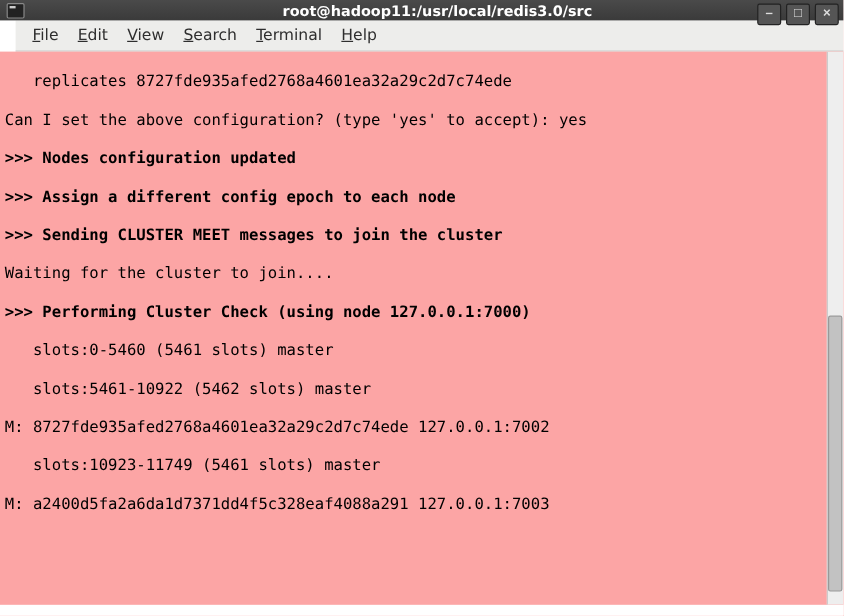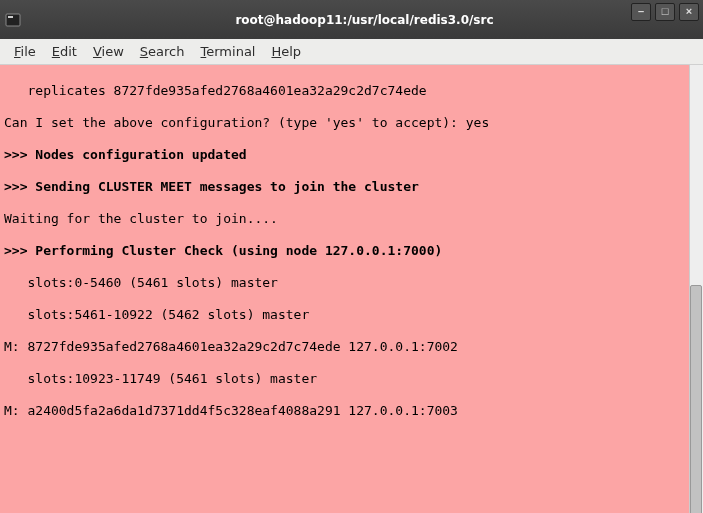--- a/index.html
+++ b/index.html
@@ -1,22 +1,22 @@
 <!DOCTYPE html>
 <html><head>
 <meta charset="utf-8">
 <style>
   * { margin: 0; padding: 0; box-sizing: border-box; }
   html, body { width: 703px; height: 513px; font-family: "DejaVu Sans Mono","Liberation Mono",monospace; overflow: hidden; background: #fff; }
-  .titlebar { background: linear-gradient(to bottom,#4a4a4a,#3a3a3a); color: #fff; height: 39px; display: flex; align-items: center; font-family: "DejaVu Sans",sans-serif; font-size: 12px; font-weight: bold; position: relative; }
+  .titlebar { background: linear-gradient(to bottom,#4a4a4a,#3a3a3a); color: #fff; height: 17px; display: flex; align-items: center; font-family: "DejaVu Sans",sans-serif; font-size: 12px; font-weight: bold; position: relative; }
   .titlebar .icon-slot { width: 26px; display: flex; align-items: center; justify-content: center; }
   .titlebar .title { flex: 1; text-align: center; }
   .titlebar .controls { position: absolute; right: 4px; top: 3px; display: flex; gap: 4px; }
   .winbtn { width: 20px; height: 18px; background: #555; border: 1px solid #222; color: #ddd; font-size: 11px; line-height: 14px; text-align: center; cursor: pointer; border-radius: 2px; font-family: sans-serif; }
-  .menubar { background: #ededeb; height: 26px; display: flex; align-items: center; padding: 0 6px; font-family: "DejaVu Sans",sans-serif; font-size: 13px; color: #2e2e2e; border-bottom: 1px solid #d0d0d0; }
+  .menubar { background: #ededeb; height: 26px; display: flex; align-items: center; padding: 0 6px; font-family: "DejaVu Sans",sans-serif; font-size: 13px; color: #2e2e2e; border-bottom: 1px solid #d0d0d0; margin-left: 13px; }
   .menuitem { padding: 2px 8px; cursor: pointer; }
   .menuitem .ul { text-decoration: underline; }
   .terminal { background: #fca5a5; color: #000; font-size: 13px; line-height: 16px; padding: 2px 4px 4px 4px; white-space: pre; height: calc(513px - 26px - 26px); overflow: hidden; position: relative; }
   .terminal .line { white-space: pre; }
   .bold { font-weight: bold; }
   .scrollbar { position: absolute; right: 0; top: 0; bottom: 0; width: 14px; background: #eee; border-left: 1px solid #ccc; }
   .scrollthumb { position: absolute; right: 1px; width: 12px; top: 220px; height: 230px; background: #c2c2c2; border: 1px solid #999; border-radius: 2px; }
 </style>
 </head>
 <body>
@@ -42,20 +42,21 @@
   <div class="menuitem"><span class="ul">V</span>iew</div>
   <div class="menuitem"><span class="ul">S</span>earch</div>
   <div class="menuitem"><span class="ul">T</span>erminal</div>
   <div class="menuitem"><span class="ul">H</span>elp</div>
 </div>
 
 <div class="terminal">
 <div class="line">   replicates 8727fde935afed2768a4601ea32a29c2d7c74ede</div>
 <div class="line">Can I set the above configuration? (type 'yes' to accept): yes</div>
 <div class="line bold">&gt;&gt;&gt; Nodes configuration updated</div>
+<div class="line bold">&gt;&gt;&gt; Assign a different config epoch to each node</div>
 <div class="line bold">&gt;&gt;&gt; Sending CLUSTER MEET messages to join the cluster</div>
 <div class="line">Waiting for the cluster to join....</div>
 <div class="line bold">&gt;&gt;&gt; Performing Cluster Check (using node 127.0.0.1:7000)</div>
 <div class="line">   slots:0-5460 (5461 slots) master</div>
 <div class="line">   slots:5461-10922 (5462 slots) master</div>
 <div class="line">M: 8727fde935afed2768a4601ea32a29c2d7c74ede 127.0.0.1:7002</div>
 <div class="line">   slots:10923-11749 (5461 slots) master</div>
 <div class="line">M: a2400d5fa2a6da1d7371dd4f5c328eaf4088a291 127.0.0.1:7003</div>
 
 

